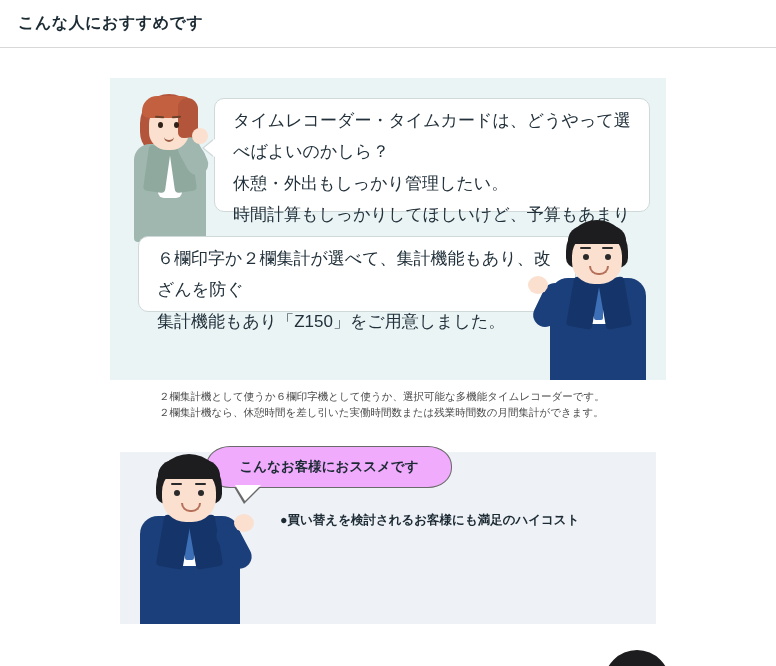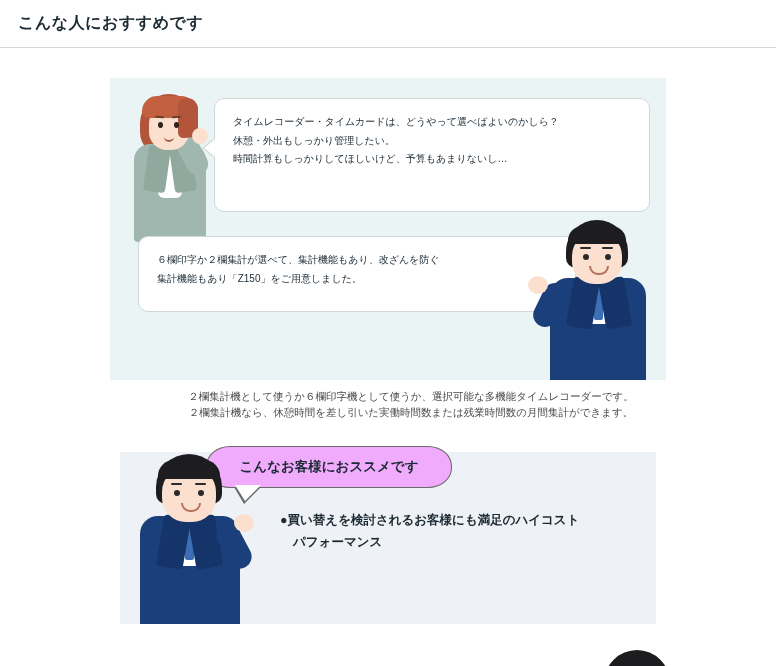--- a/index.html
+++ b/index.html
@@ -168,23 +168,23 @@
     position: absolute; left: -12px; top: 56px; width: 20px; height: 18px;
     background: #fbe0cf; border-radius: 50%;
   }
 
   
   .bubble {
     position: absolute;
     background: #ffffff;
     border: 1px solid #cfd9da;
     border-radius: 10px;
-    padding: 14px 18px;
+    padding: 6px 18px;
     box-sizing: border-box;
-    font-size: 10px;
+    font-size: 17px;
     line-height: 1.85;
     color: #21303a;
   }
   .bubble p { margin: 0; }
   .bubble-1 {
     left: 104px; top: 20px; width: 436px; height: 114px;
   }
   .bubble-1::after {
     content: ""; position: absolute; left: -11px; top: 40px;
     width: 0; height: 0;
@@ -213,27 +213,26 @@
     content: ""; position: absolute; right: -13px; top: 44px;
     width: 0; height: 0;
     border-top: 9px solid transparent;
     border-bottom: 9px solid transparent;
     border-left: 11px solid #cfd9da;
   }
 
   
   .caption {
     position: absolute;
-    left: 176px;
+    left: 159px;
     top: 388px;
     width: 470px;
     font-size: 10.5px;
     line-height: 1.55;
     color: #4a4a4a;
-    text-align: center;
   }
   .caption p { margin: 0; }
 
   
   .cust-panel {
     position: absolute;
     left: 120px;
     top: 452px;
     width: 536px;
     height: 172px;
@@ -399,20 +398,19 @@
     <div class="m2-brow l"></div>
     <div class="m2-brow r"></div>
     <div class="m2-eye l"></div>
     <div class="m2-eye r"></div>
     <div class="m2-smile"></div>
   </div>
 
   <div class="cust-list">
     <div class="item">
       <span>●買い替えを検討されるお客様にも満足のハイコスト</span>
-      <span class="sub">パフォーマンス</span>
     </div>
   </div>
 </div>
 
 <div class="bottom-peek">
   <div class="bp-hair"></div>
 </div>
 
 </body></html>

